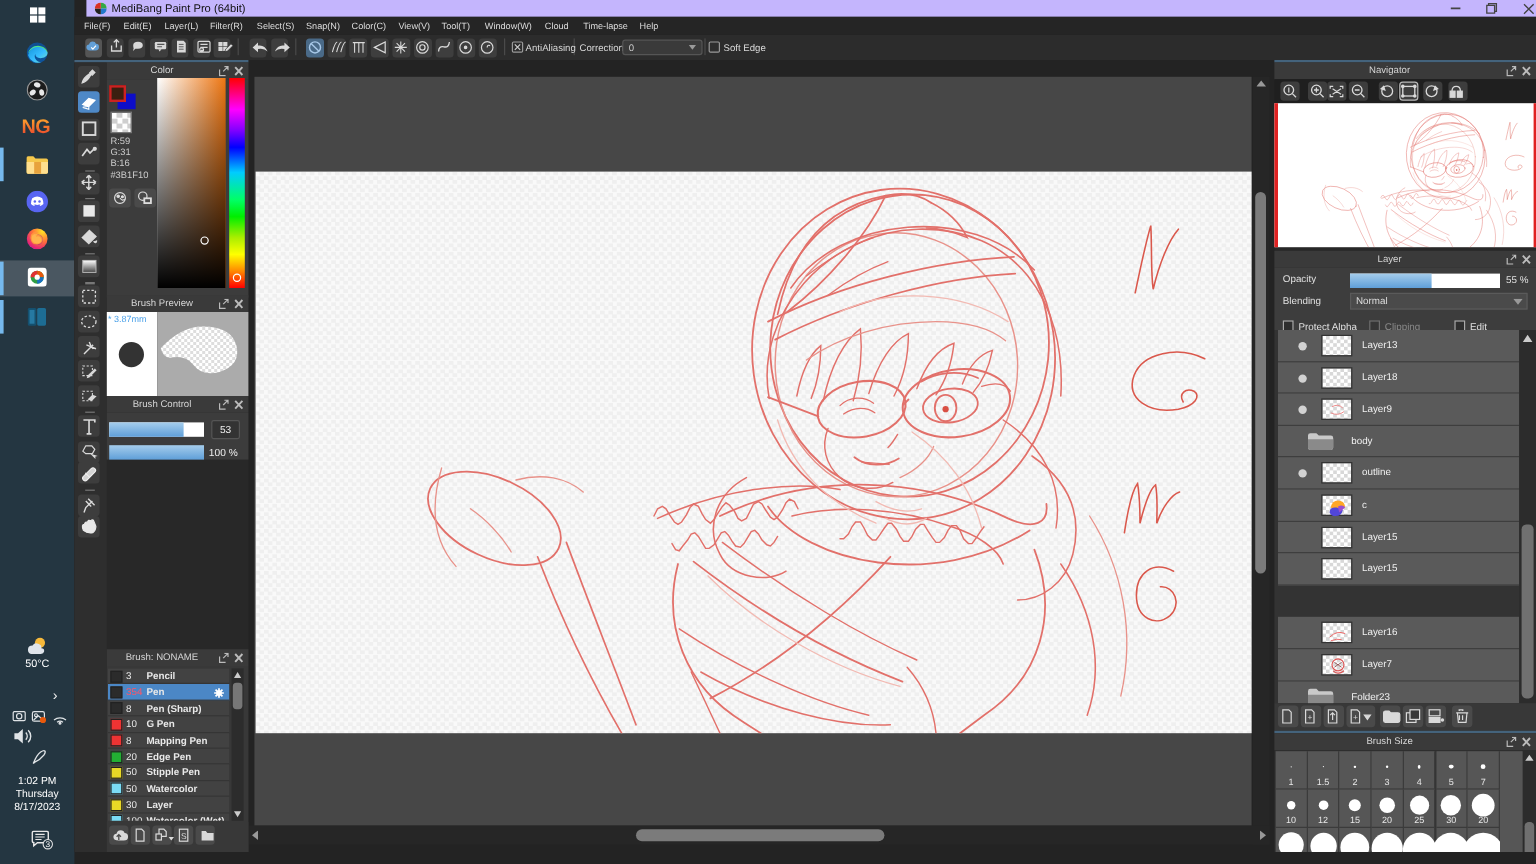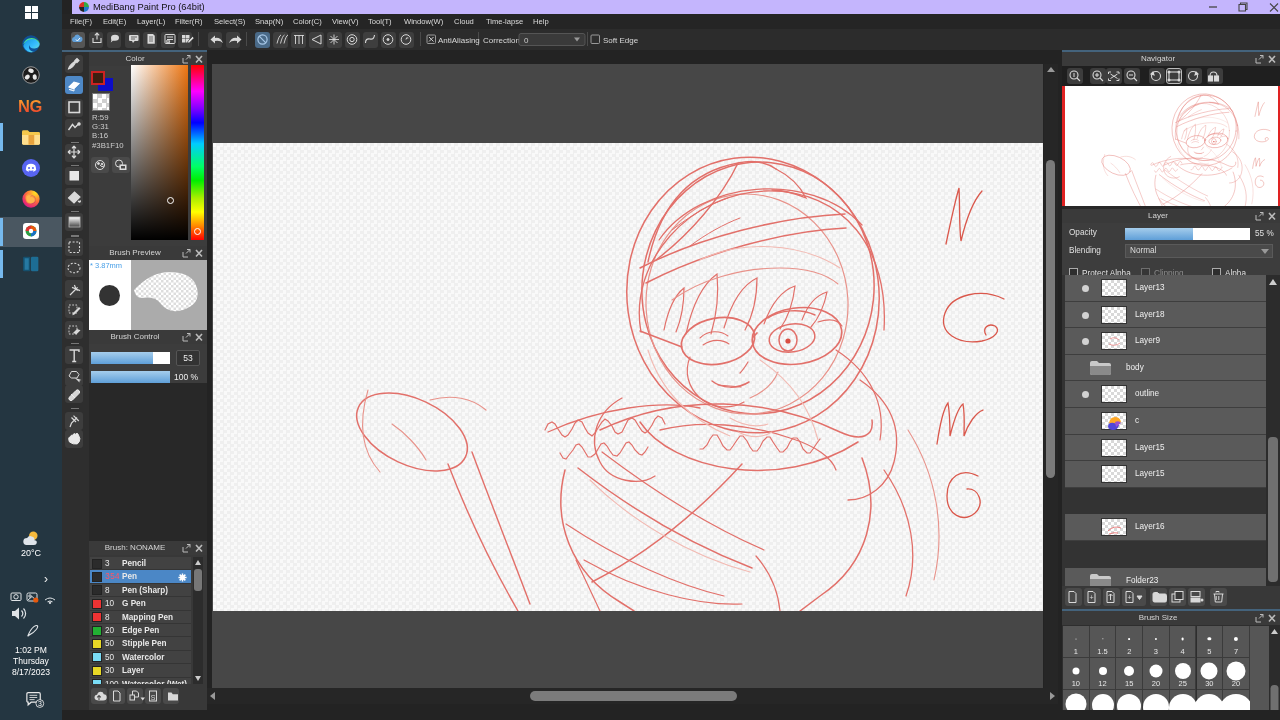--- a/index.html
+++ b/index.html
@@ -117,21 +117,21 @@
 </svg>
       <svg class="abs" style="left:23px;top:256px" width="16" height="16" viewBox="0 0 25 25">
 <rect x="0" y="1" width="11.5" height="23" rx="2" fill="#15506e"></rect>
 <rect x="12.5" y="1" width="11.5" height="23" rx="2" fill="#1d6d94"></rect>
 <rect x="2.5" y="3.5" width="6.5" height="18" fill="#2e8ab8" opacity="0.7"></rect>
 </svg>
       <svg class="abs" style="left:21px;top:529px" width="20" height="18" viewBox="0 0 26 22">
 <circle cx="16" cy="8" r="5.5" fill="#f6b93b"></circle>
 <path d="M3 15.5 Q3 11 8 11 Q10 7.5 14 9 Q18 10 17.5 14 Q21 14 20.5 17.5 Q20 20 17 20 L7 20 Q3 20 3 15.5 Z" fill="#dfe4ea"></path>
 </svg>
-      <div class="abs" style="left:0;top:548px;width:62px;text-align:center;font-size:9px;color:#fff">20°C</div>
+      <div class="abs" style="left:0;top:548px;width:62px;text-align:center;font-size:9px;color:#fff">50°C</div>
       <div class="abs" style="left:44px;top:572px;width:12px;height:16px;color:#f0f0f0;font-size:12px">›</div>
       <svg class="abs" style="left:10px;top:590px" width="46" height="14" viewBox="0 0 46 14">
 <g stroke="#dfe3e6" fill="none" stroke-width="1">
 <rect x="1" y="3" width="10" height="7.5" rx="1"></rect>
           <circle cx="6" cy="6.8" r="2.2"></circle>
 <rect x="17" y="3" width="10" height="8" rx="1.5"></rect>
           <circle cx="20" cy="6" r="1.2"></circle>
           <path d="M18 10 L22 6.5 L26 10"></path>
 <path d="M35 10 A 8 8 0 0 1 45 10"></path>
           <path d="M37.5 11.8 A 4.5 4.5 0 0 1 42.5 11.8"></path>
@@ -516,21 +516,21 @@
         </svg></div>
       <div class="abs" style="left:27px;top:503px;width:118px;height:155px;background:#383838"></div>
       <div class="abs" style="left:28px;top:505px;width:103px;height:127px;overflow:hidden">
         <div class="brow" style="top:0.0px;left:0;">
           <div class="sw" style="background:#2b2b2b"></div>
           <span class="no" style="">3</span>
           <span class="bn" style="">Pencil</span>
         </div>
         <div class="brow" style="top:13.4px;left:0;background:#4b87c6;">
           <div class="sw" style="background:#2b2b2b"></div>
-          <span class="no" style="color:#ff5566;font-family:Liberation Mono, monospace;">354</span>
+          <span class="no" style="color:#ff5566;">354</span>
           <span class="bn" style="font-weight:bold;">Pen</span>
           <svg style="position:absolute;right:4px;top:3px" width="9" height="9" viewBox="0 0 10 10">
             <circle cx="5" cy="5" r="2.6" fill="#fff"></circle>
             <g stroke="#fff" stroke-width="1.6">
               <path d="M5 0.5 L5 9.5 M0.5 5 L9.5 5 M1.8 1.8 L8.2 8.2 M8.2 1.8 L1.8 8.2"></path>
             </g>
           </svg>
         </div>
         <div class="brow" style="top:26.8px;left:0;">
           <div class="sw" style="background:#2b2b2b"></div>
@@ -660,21 +660,21 @@
       <div class="abs" style="left:193px;top:177px;font-size:8.2px;color:#e0e0e0">55 %</div>
       <div class="abs" style="left:7px;top:194px;font-size:8.2px;color:#e0e0e0">Blending</div>
       <div class="abs" style="left:63px;top:192px;width:148px;height:14px;background:#4a4a4a;border:1px solid #5a5a5a">
         <span style="position:absolute;left:4px;top:1px;font-size:8.2px;color:#ddd">Normal</span>
         <svg style="position:absolute;right:3px;top:4px" width="8" height="6">
           <path d="M0 0 L8 0 L4 5 Z" fill="#999"></path>
         </svg>
       </div>
       <div class="abs" style="left:7px;top:210px;"><span style="display:inline-block;width:9px;height:9px;border:1px solid #aaa;background:#2e2e2e;vertical-align:-1px"></span><span style="font-size:8.2px;color:#e0e0e0;margin-left:4px">Protect Alpha</span></div>
       <div class="abs" style="left:79px;top:210px;opacity:0.45;"><span style="display:inline-block;width:9px;height:9px;border:1px solid #aaa;background:#2e2e2e;vertical-align:-1px"></span><span style="font-size:8.2px;color:#e0e0e0;margin-left:4px">Clipping</span></div>
-      <div class="abs" style="left:150px;top:210px;"><span style="display:inline-block;width:9px;height:9px;border:1px solid #aaa;background:#2e2e2e;vertical-align:-1px"></span><span style="font-size:8.2px;color:#e0e0e0;margin-left:4px">Alpha</span></div>
+      <div class="abs" style="left:150px;top:210px;"><span style="display:inline-block;width:9px;height:9px;border:1px solid #aaa;background:#2e2e2e;vertical-align:-1px"></span><span style="font-size:8.2px;color:#e0e0e0;margin-left:4px">Edit</span></div>
       <div class="abs" style="left:0;top:223px;width:218px;height:311px;background:#333;overflow:hidden">
         <div class="lrow" style="top:0.0px">
           <div class="leye"></div>
           <div class="lthumb"></div>
           <span class="nm">Layer13</span>
         </div>
         <div class="lrow" style="top:26.6px">
           <div class="leye"></div>
           <div class="lthumb"></div>
           <span class="nm">Layer18</span>
@@ -712,20 +712,28 @@
         </div>
         <div class="lrow" style="top:186.2px">
           <div class="lthumb"></div>
           <span class="nm">Layer15</span>
         </div>
         <div class="lrow" style="top:239.4px">
           <div class="lthumb"><svg width="26" height="18" viewBox="0 0 26 18">
               <path d="M6 12 q6-6 13-3 m-12 6 q5-2 9-1" stroke="#e66" fill="none" stroke-width="0.8"></path>
             </svg></div>
           <span class="nm">Layer16</span>
+        </div>
+        <div class="lrow" style="top:266.0px">
+          <div class="lthumb"><svg width="26" height="18" viewBox="0 0 26 18">
+              <circle cx="13" cy="8" r="5" stroke="#d55" fill="none"></circle>
+              <path d="M9 13 q4 4 9 0" stroke="#d55" fill="none"></path>
+              <path d="M10 6 l6 4 m0-4 l-6 4" stroke="#844" stroke-width="0.7"></path>
+            </svg></div>
+          <span class="nm">Layer7</span>
         </div>
         <div class="lrow" style="top:292.6px">
           <svg style="position:absolute;left:24px;top:5px" width="23" height="16" viewBox="0 0 23 16">
             <path d="M1 3 q0-2 2-2 l5 0 l2 2 l10 0 q2 0 2 2 l0 8 q0 2-2 2 l-17 0 q-2 0-2-2 Z" fill="#c9c9c9"></path>
             <path d="M1 6 l21 0 l0 7 q0 2-2 2 l-17 0 q-2 0-2-2 Z" fill="#8a8a8a"></path>
           </svg>
           <span class="nm" style="left:61px">Folder23</span>
         </div>
       </div>
       <div class="abs" style="left:204px;top:223px;width:14px;height:311px;background:#2c2c2c">

